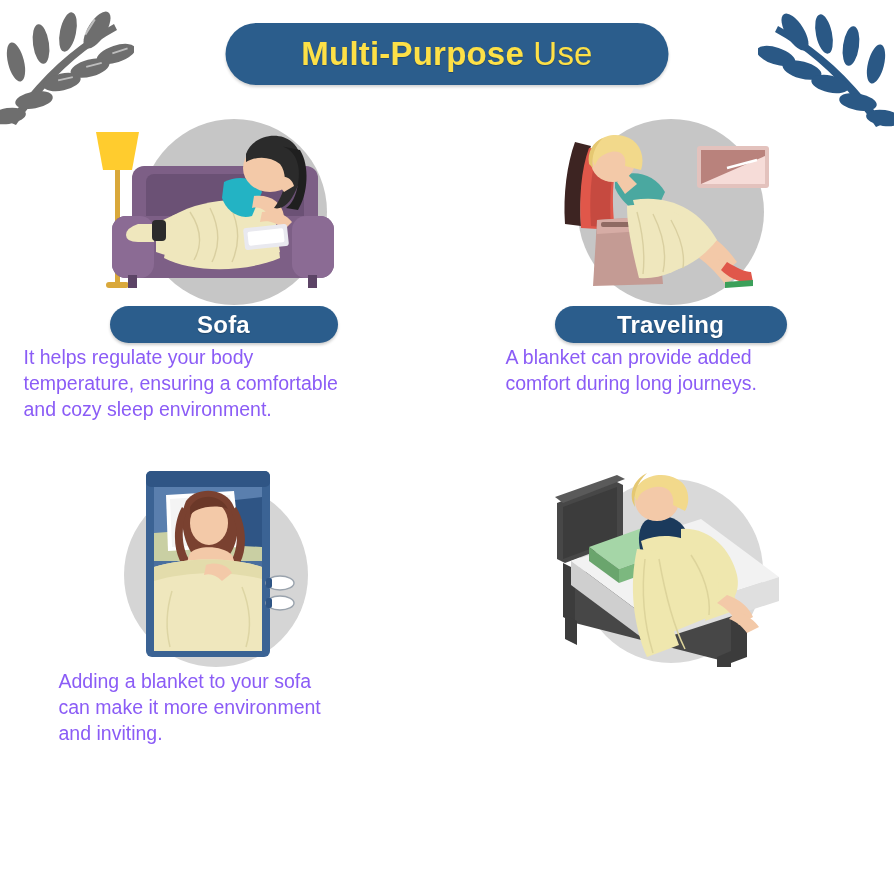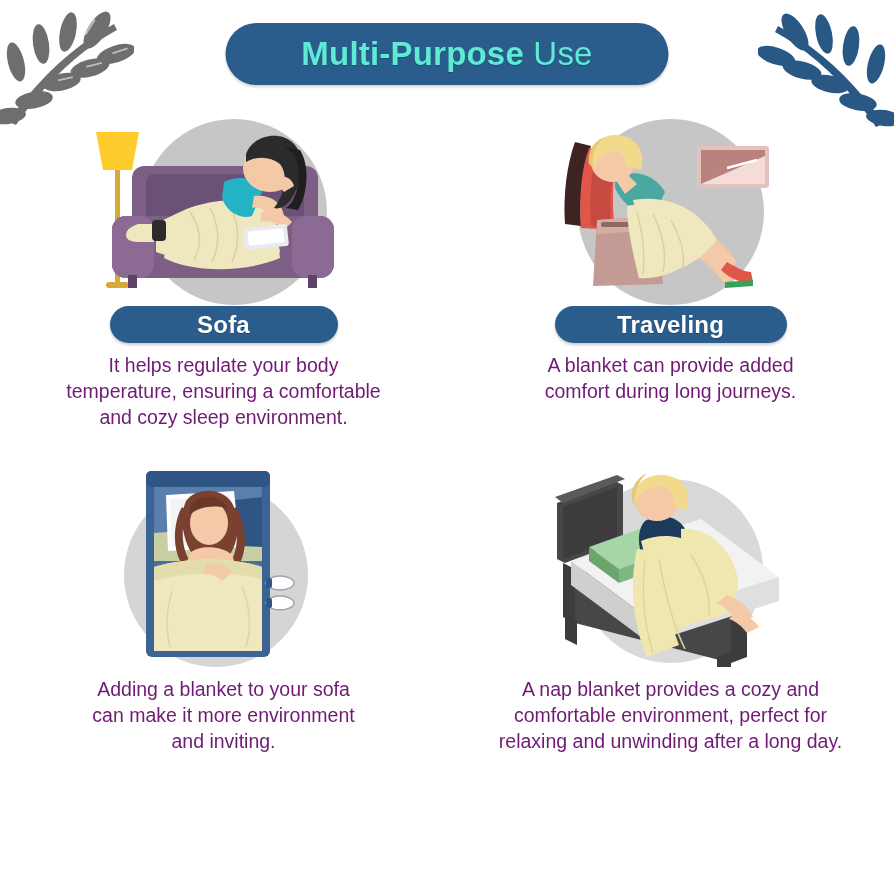--- a/index.html
+++ b/index.html
@@ -34,21 +34,21 @@
     width: 443px;
     height: 62px;
     background: #2b5d8c;
     border-radius: 34px;
     display: flex;
     align-items: center;
     justify-content: center;
     box-shadow: 0 2px 3px rgba(0,0,0,0.18);
   }
   .title-text {
-    color: #5eead4;
+    color: #fde047;
     font-size: 33px;
     letter-spacing: 0.2px;
     white-space: nowrap;
     text-shadow: 0 1px 1px rgba(0,0,0,0.22);
   }
   .title-text .strong { font-weight: bold; }
   .title-text .light  { font-weight: normal; }
 
   
   .grid {
@@ -97,23 +97,22 @@
     text-shadow: 0 1px 1px rgba(0,0,0,0.25);
     white-space: nowrap;
   }
   .pill-w-sofa    { width: 228px; }
   .pill-w-travel  { width: 232px; text-align: right; }
   .pill-w-bed     { width: 222px; }
   .pill-w-nap     { width: 244px; }
 
   
   .desc {
-    margin-top: 9px;
-    text-align: center;
-    color: #701a75;
+    margin-top: 1px;
+    color: #8b5cf6;
     font-size: 19.5px;
     line-height: 26px;
     width: 400px;
     white-space: pre-line;
   }
   .desc-narrow { width: 330px; }
 </style>
 </head>
 <body>
 
@@ -360,18 +359,15 @@
 
         <path d="M100 74 C128 62 158 72 172 96 C182 114 178 136 168 150 L124 168 C116 140 108 104 100 74 Z" fill="#efe7ae"></path>
         <path d="M96 82 C88 118 92 158 106 190 L138 178 C126 148 120 112 118 84 Z" fill="#efe7ae"></path>
         <g stroke="#ddd49b" stroke-width="1.5" fill="none">
           <path d="M118 92 C124 126 132 158 144 182"></path>
           <path d="M104 92 C100 126 104 160 112 186"></path>
           <path d="M150 88 C162 106 170 128 168 148"></path>
         </g>
       </svg>
     </div>
-    <div class="desc">A nap blanket provides a cozy and
-comfortable  environment, perfect for
-relaxing and unwinding after a long day.</div>
   </div>
 
 </div>
 
 </body></html>

